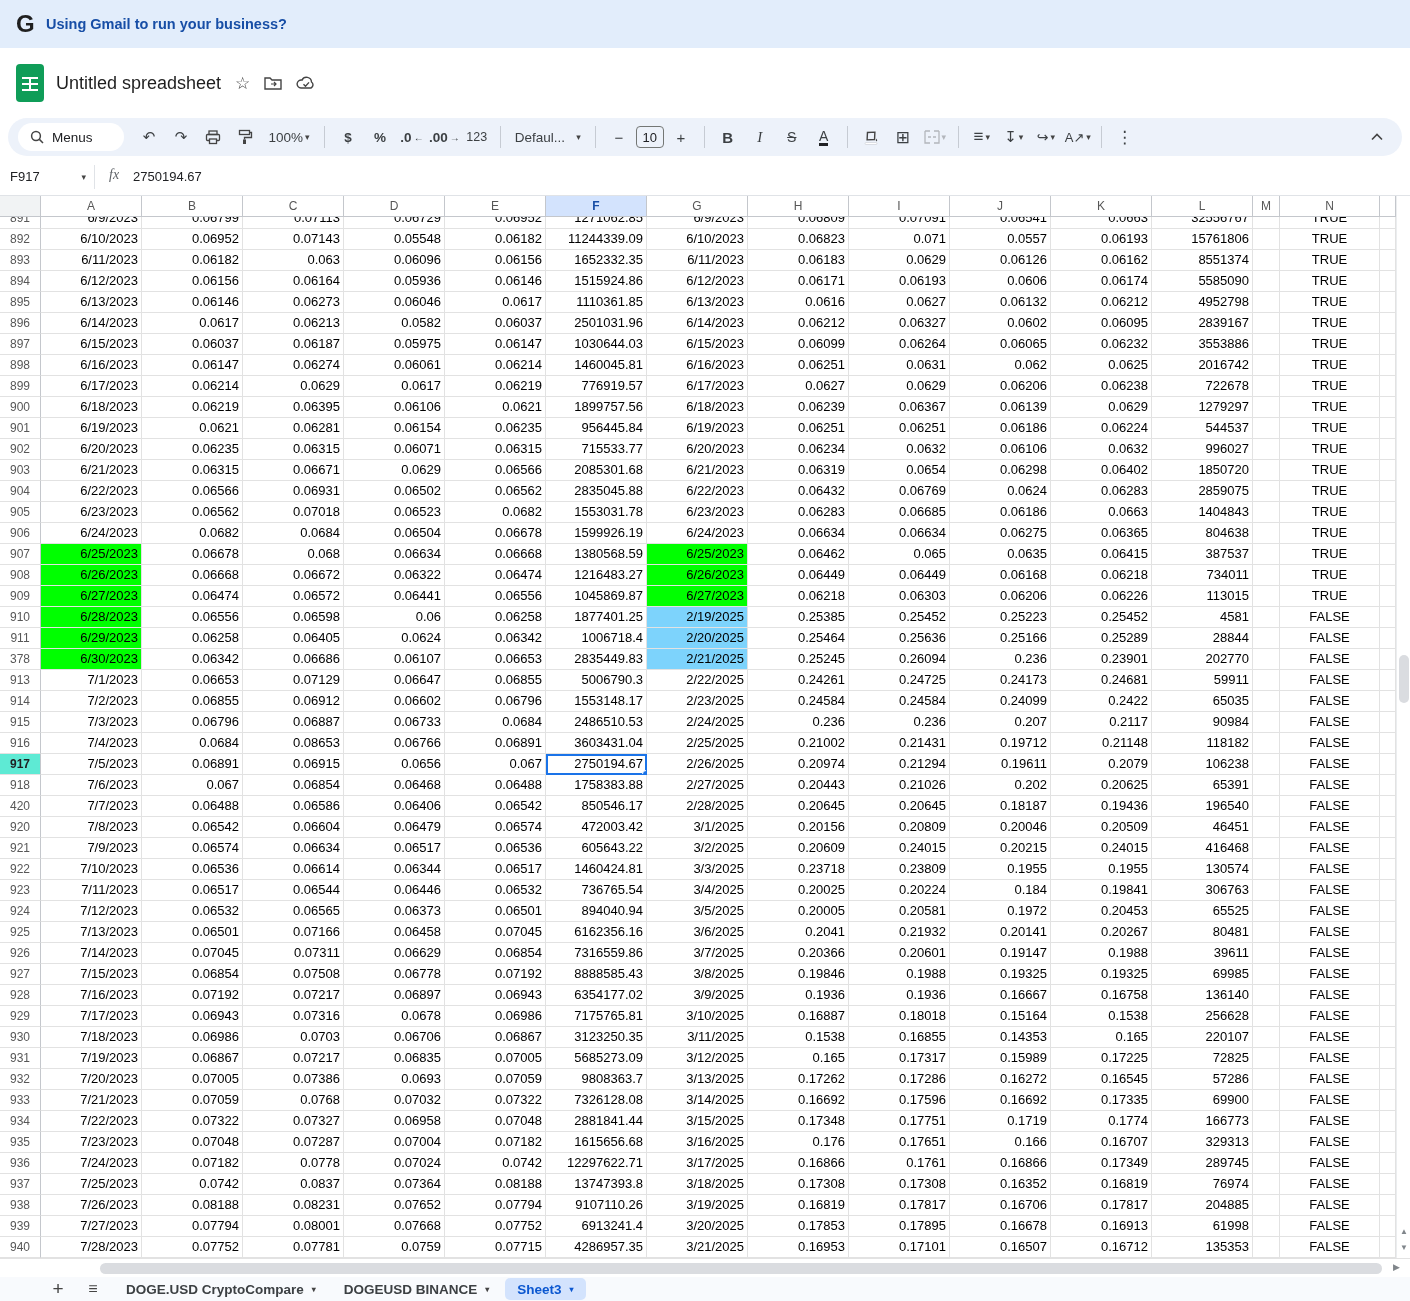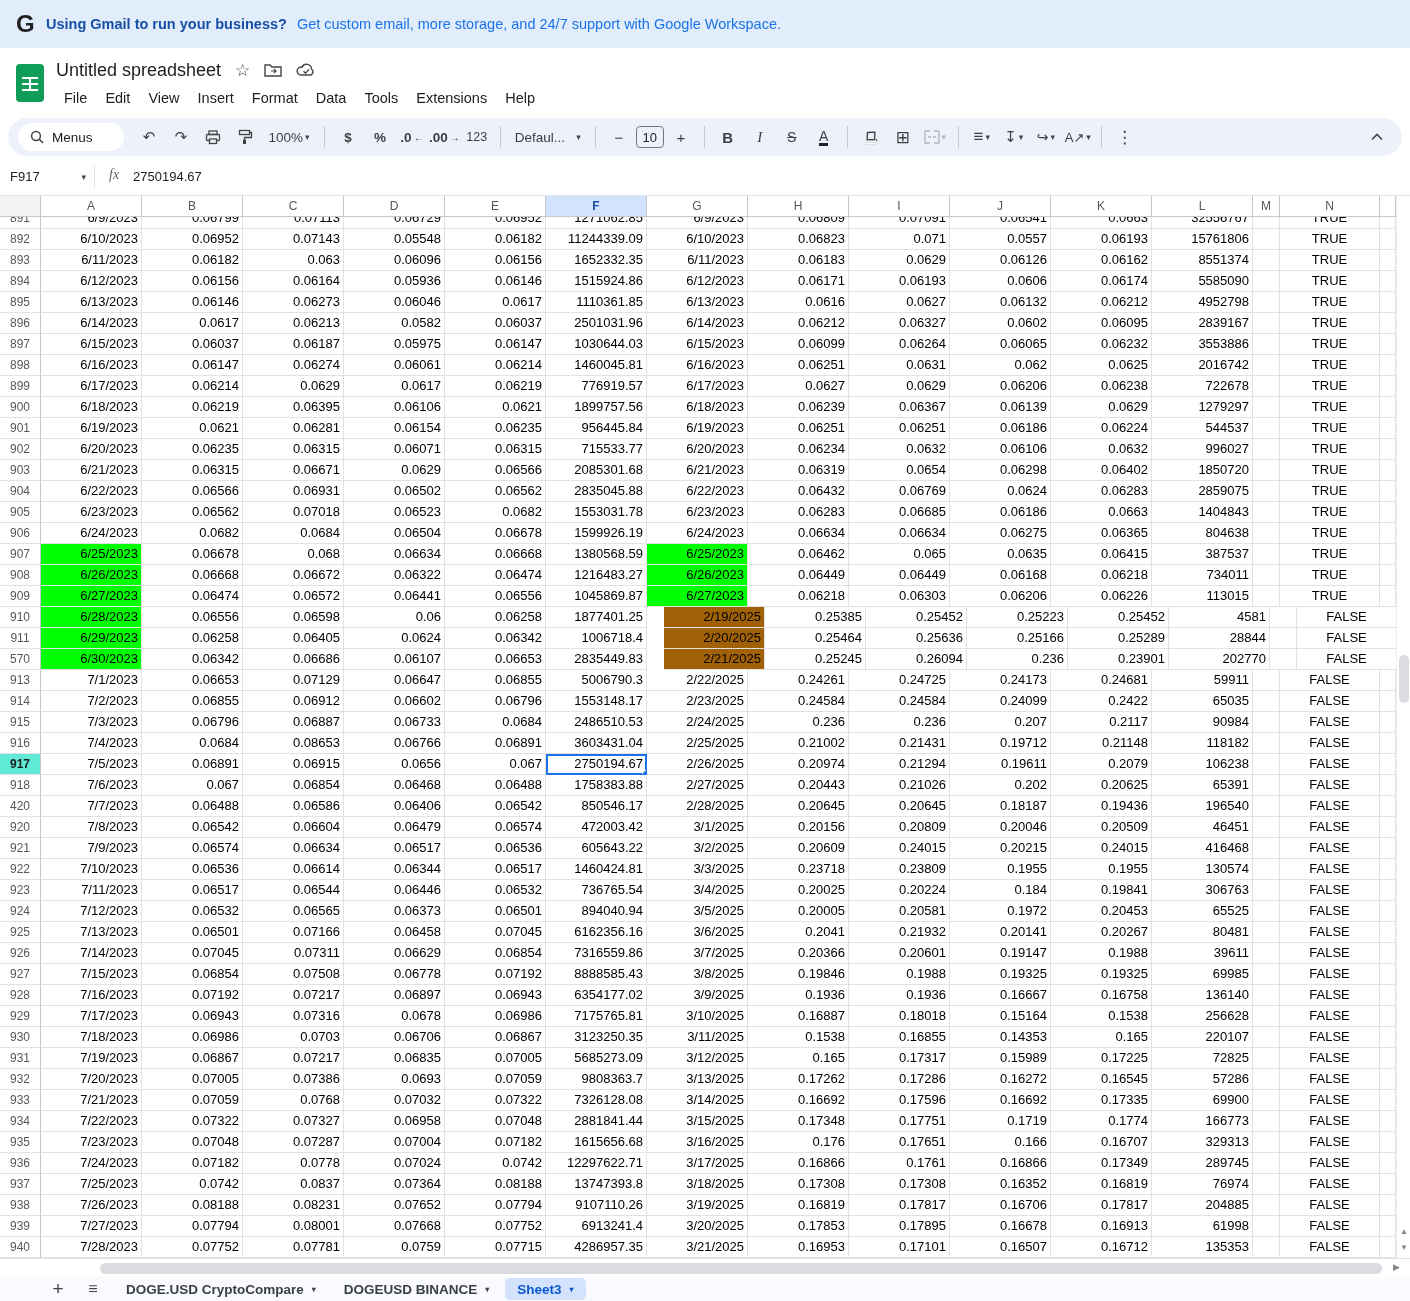--- a/index.html
+++ b/index.html
@@ -67,21 +67,21 @@
   .grid-row { display:flex; height:21px; }
   .grid-row.partial { height:12px; overflow:hidden; }
   .grid-row.partial .cell, .grid-row.partial .row-hdr { position:relative; top:-9px; height:21px; }
   .row-hdr { width:41px; border-right:1px solid #c4c7cc; border-bottom:1px solid #e2e2e2; font-size:12px; color:#575757;
      display:flex; align-items:center; justify-content:center; flex:none; background:#fff; }
   .row-hdr.sel { background:#5eead4; color:#202124; font-weight:bold; }
   .cell { height:21px; border-right:1px solid #e2e2e2; border-bottom:1px solid #e2e2e2; font-size:13px; color:#000;
      text-align:right; padding:0 3px; line-height:20px; white-space:nowrap; overflow:hidden; flex:none; background:#fff; position:relative; }
   .cell.bool { text-align:center; }
   .cell.hl-green { background:#00ff00; }
-  .cell.hl-red { background:#a16207;margin-left:17px; }
+  .cell.hl-red { background:#7dd3fc; }
   .cell.active { outline:2px solid #1a73e8; outline-offset:-2px; z-index:3; }
   .fill-handle { position:absolute; right:-4px; bottom:-4px; width:8px; height:8px; border-radius:50%; background:#1a73e8; border:1px solid #fff; z-index:4; }
 
   
   .v-scroll { position:absolute; right:0; top:0; width:14px; height:1062px; background:#fff; border-left:1px solid #ebedef; }
   .v-thumb { position:absolute; left:2px; width:10px; top:459px; height:48px; background:#dadce0; border-radius:5px; }
   .v-arrow { position:absolute; left:0; width:14px; text-align:center; font-size:8px; color:#80868b; }
   .h-scroll-strip { height:19px; position:relative; background:#fff; border-top:1px solid #e2e2e2; }
   .h-thumb { position:absolute; left:100px; right:28px; top:4px; height:11px; background:#dadce0; border-radius:6px; }
   .h-arrow { position:absolute; right:10px; top:3px; font-size:9px; color:#80868b; }
@@ -94,52 +94,40 @@
   .sheet-tab .ddv { font-size:8px; }
   .sheet-tab.active { background:#d3e3fd; color:#0b57d0; }
   .sheet-tab.active .ddv { color:#0b57d0; }
 </style>
 </head>
 <body>
 
 <div class="banner">
   <span class="g-logo">G</span>
   <span class="b-bold">Using Gmail to run your business?</span>
-  <span class="b-link">Get custom email, more storage, and 24/7 support with Google Workspace.</span>
 </div>
 
 <div class="app-header">
   <div class="sheets-logo"></div>
   <div class="title-block">
     <div class="title-row">
       <span class="doc-title">Untitled spreadsheet</span>
       <span class="hdr-ic">☆</span>
       <span class="hdr-ic">
         <svg width="18" height="14" viewBox="0 0 18 14">
             <path d="M1 2 h5 l2 2 h9 v9 H1z" fill="none" stroke="#444" stroke-width="1.4"></path>
             <path d="M7 8 h5 M10 6 l2 2 -2 2" stroke="#444" stroke-width="1.2" fill="none"></path>
           </svg>
       </span>
       <span class="hdr-ic">
         <svg width="20" height="14" viewBox="0 0 20 14">
             <path d="M5 12 a4 4 0 1 1 1-7.9 A5 5 0 0 1 15.5 6 A3.5 3.5 0 0 1 15 12z" fill="none" stroke="#444" stroke-width="1.4"></path>
             <path d="M7.5 8.2 l2 2 3.5-3.8" stroke="#444" stroke-width="1.4" fill="none"></path>
           </svg>
       </span>
-    </div>
-    <div class="menu-row">
-      <span class="menu-item">File</span>
-      <span class="menu-item">Edit</span>
-      <span class="menu-item">View</span>
-      <span class="menu-item">Insert</span>
-      <span class="menu-item">Format</span>
-      <span class="menu-item">Data</span>
-      <span class="menu-item">Tools</span>
-      <span class="menu-item">Extensions</span>
-      <span class="menu-item">Help</span>
     </div>
   </div>
 </div>
 
 <div class="toolbar-wrap">
   <div class="toolbar">
     <div class="search-pill">
       <svg width="14" height="14" viewBox="0 0 14 14">
           <circle cx="6" cy="6" r="4.4" fill="none" stroke="#444" stroke-width="1.5"></circle>
           <path d="M9.4 9.4 L13 13" stroke="#444" stroke-width="1.5"></path>
@@ -627,21 +615,21 @@
           <div class="cell" style="width:101px">0.25464</div>
           <div class="cell" style="width:101px">0.25636</div>
           <div class="cell" style="width:101px">0.25166</div>
           <div class="cell" style="width:101px">0.25289</div>
           <div class="cell" style="width:101px">28844</div>
           <div class="cell" style="width:27px"></div>
           <div class="cell bool" style="width:100px">FALSE</div>
           <div class="cell" style="width:16px"></div>
         </div>
         <div class="grid-row">
-          <div class="row-hdr">570</div>
+          <div class="row-hdr">378</div>
           <div class="cell hl-green" style="width:101px">6/30/2023</div>
           <div class="cell" style="width:101px">0.06342</div>
           <div class="cell" style="width:101px">0.06686</div>
           <div class="cell" style="width:101px">0.06107</div>
           <div class="cell" style="width:101px">0.06653</div>
           <div class="cell" style="width:101px">2835449.83</div>
           <div class="cell hl-red" style="width:101px">2/21/2025</div>
           <div class="cell" style="width:101px">0.25245</div>
           <div class="cell" style="width:101px">0.26094</div>
           <div class="cell" style="width:101px">0.236</div>

